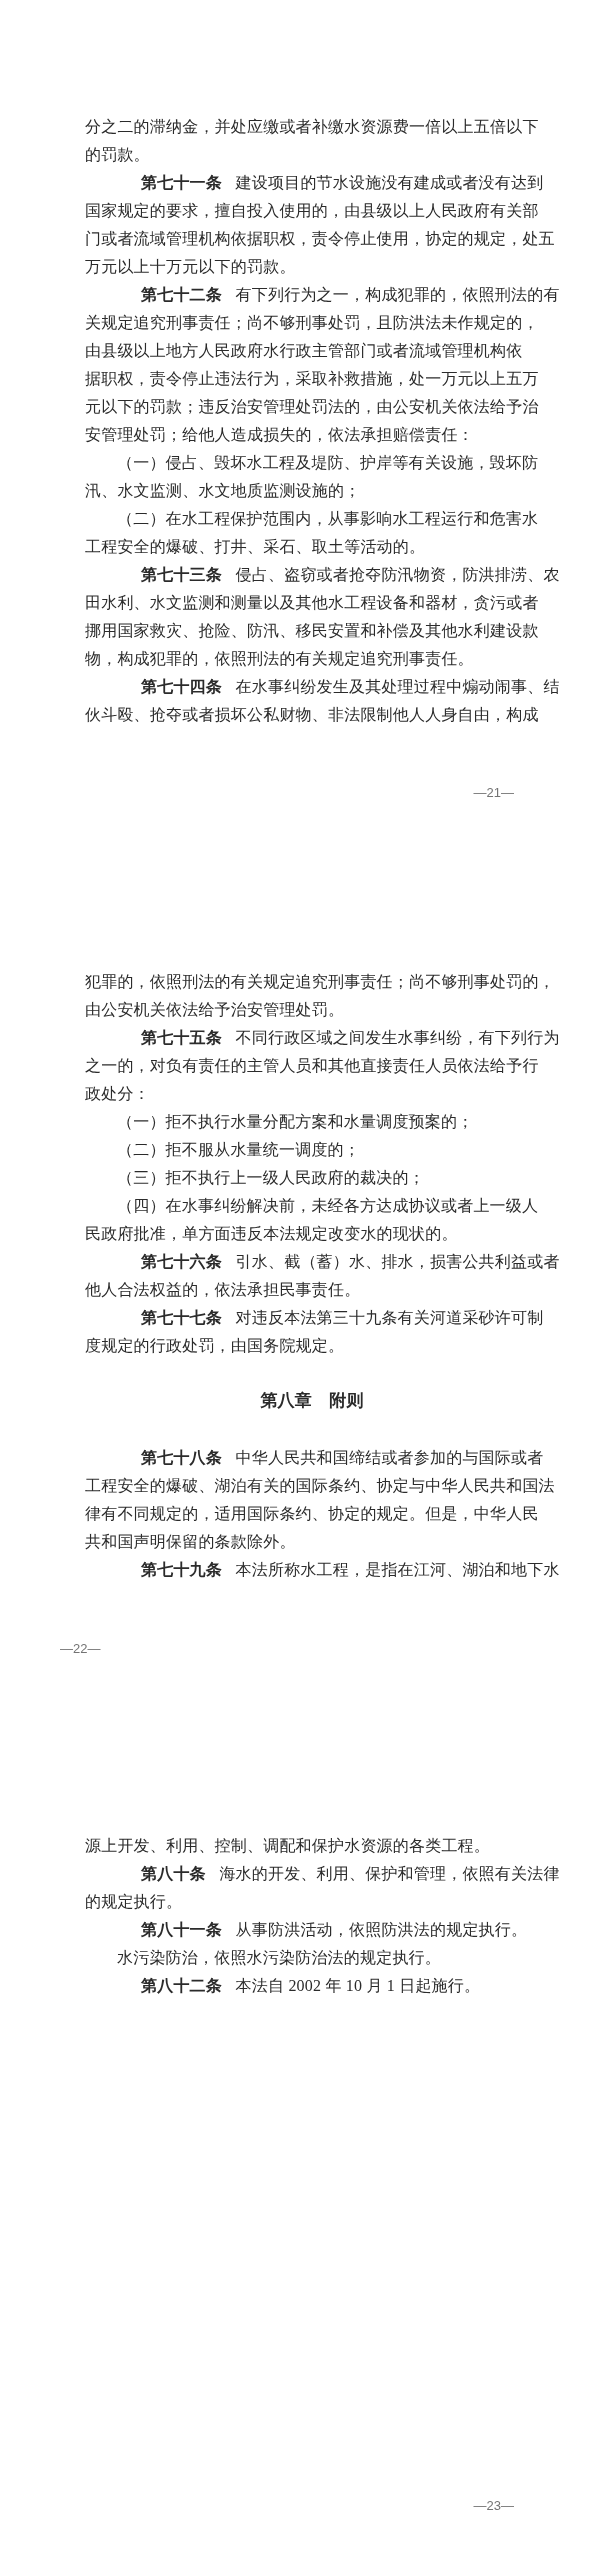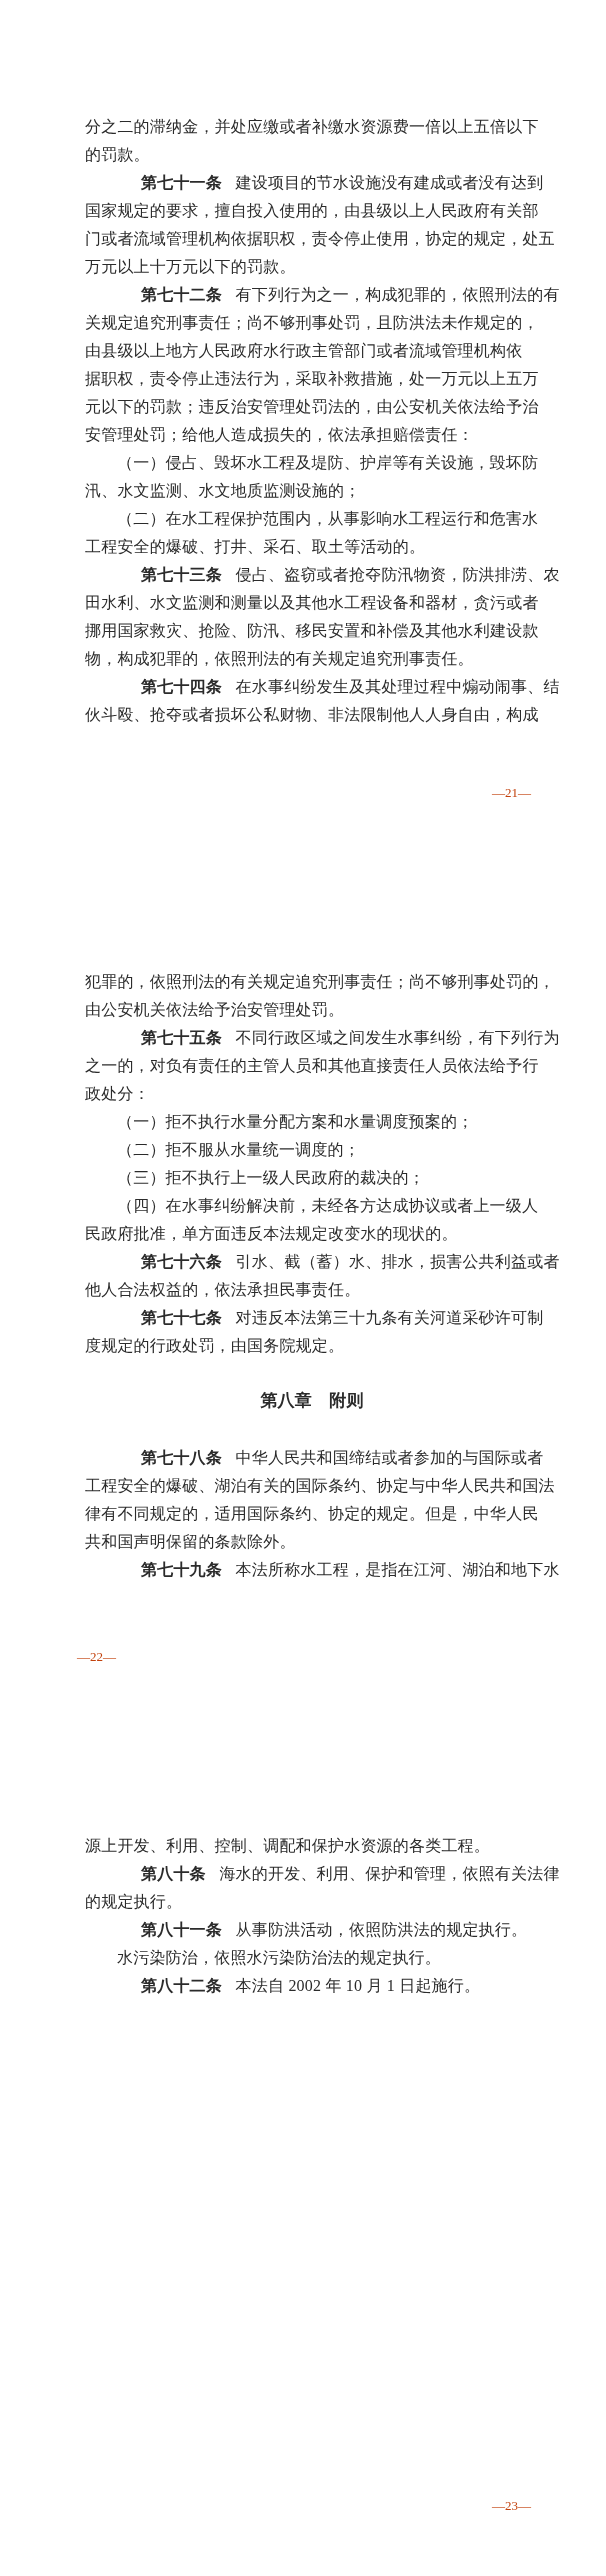--- a/index.html
+++ b/index.html
@@ -40,29 +40,29 @@
   .ln.heading {
     text-align: center;
     text-indent: 0;
     font-weight: bold;
     font-family: Liberation Mono, monospace;
     font-size: 17px;
     margin: 28px 0;
   }
   .pagenum {
     position: absolute;
-    left: 77px;
+    left: 60px;
     width: 454px;
     font-size: 13px;
     line-height: 17px;
-    color: #c2410c;
-    font-family: Liberation Serif, serif;
+    color: #737373;
+    font-family: Liberation Sans, sans-serif;
   }
   .pagenum.right { text-align: right; }
-  .pagenum.left  { text-align: left; margin-top: 8px; }
+  .pagenum.left  { text-align: left; }
   .pn0 { top: 784px; }
   .pn1 { top: 1640px; }
   .pn2 { top: 2497px; }
 </style>
 </head>
 <body>
 
 <section class="page p0">
     <div class="ln">分之二的滞纳金，并处应缴或者补缴水资源费一倍以上五倍以下</div>
     <div class="ln">的罚款。</div>

